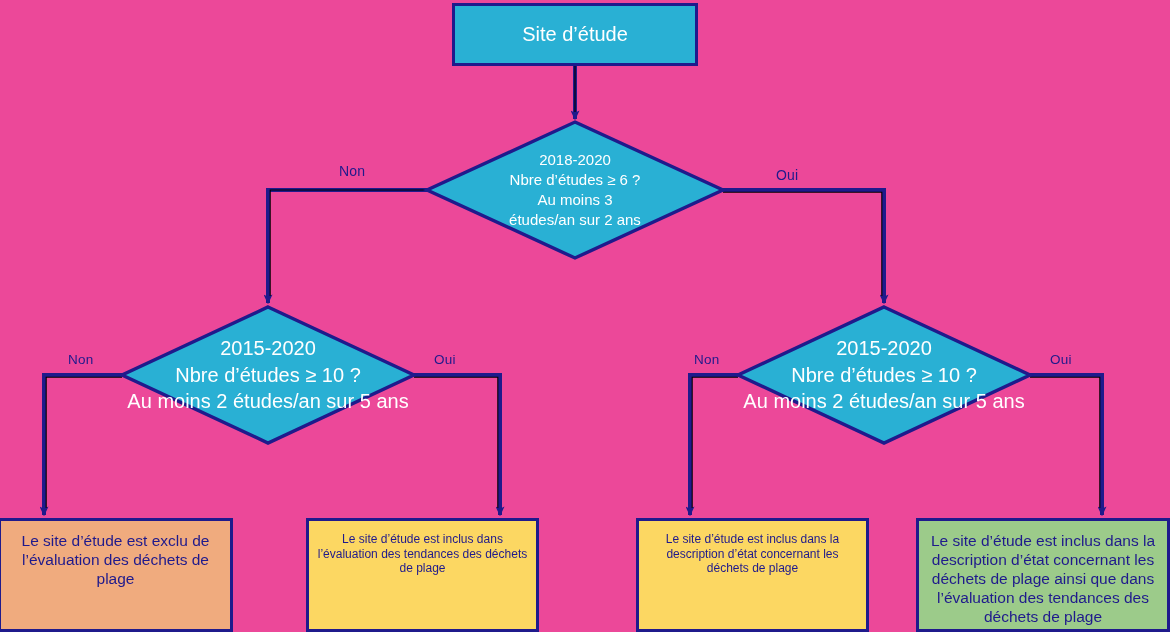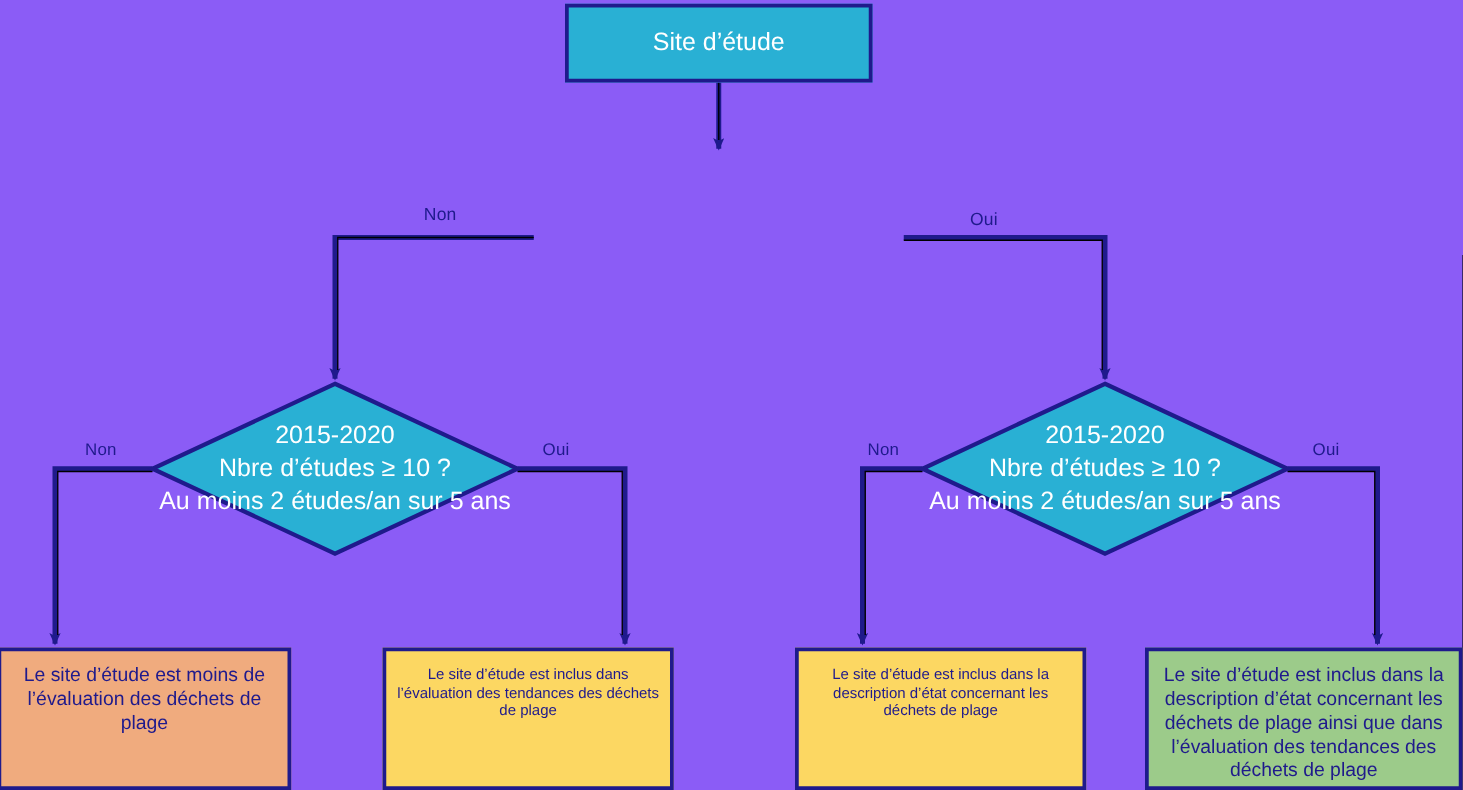--- a/index.html
+++ b/index.html
@@ -7,21 +7,21 @@
     padding: 0;
     background: #000000;
   }
   body {
     font-family: "Liberation Sans", sans-serif;
   }
   #flowchart {
     position: relative;
     width: 1170px;
     height: 632px;
-    background: #8b5cf6;
+    background: #ec4899;
     overflow: hidden;
   }
   svg.connectors {
     position: absolute;
     left: 0;
     top: 0;
     width: 1170px;
     height: 632px;
     pointer-events: none;
   }
@@ -157,20 +157,29 @@
       <path d="M1030,377.2 L1099.8,377.2 L1099.8,508" stroke="#000000" stroke-width="1.1" fill="none"></path>
     </g>
   </svg>
 
   <div class="node box box-start" style="left:452px; top:3px; width:246px; height:63px;">
     <div class="txt">
       <div>Site d’étude</div>
     </div>
   </div>
 
+  <div class="diamond-wrap diamond-top" style="left:425px; top:120px; width:300px; height:140px;">
+    <svg width="300" height="140" viewBox="0 0 300 140">
+      <polygon points="150,2 298,70 150,138 2,70" fill="#29b0d4" stroke="#1f1a8c" stroke-width="3.4"></polygon>
+    </svg>
+    <div class="diamond-label">2018-2020
+Nbre d’études ≥ 6 ?
+Au moins 3
+études/an sur 2 ans</div>
+  </div>
   <div class="edge-label" style="left:339px; top:163px;">Non</div>
   <div class="edge-label" style="left:776px; top:167px;">Oui</div>
 
   <div class="diamond-wrap diamond-mid" style="left:120px; top:305px; width:296px; height:140px;">
     <svg width="296" height="140" viewBox="0 0 296 140">
       <polygon points="148,2 294,70 148,138 2,70" fill="#29b0d4" stroke="#1f1a8c" stroke-width="3.4"></polygon>
     </svg>
     <div class="diamond-label">2015-2020
 Nbre d’études ≥ 10 ?
 Au moins 2 études/an sur 5 ans</div>
@@ -183,21 +192,21 @@
       <polygon points="148,2 294,70 148,138 2,70" fill="#29b0d4" stroke="#1f1a8c" stroke-width="3.4"></polygon>
     </svg>
     <div class="diamond-label">2015-2020
 Nbre d’études ≥ 10 ?
 Au moins 2 études/an sur 5 ans</div>
   </div>
   <div class="edge-label small" style="left:694px; top:352px;">Non</div>
   <div class="edge-label small" style="left:1050px; top:352px;">Oui</div>
 
   <div class="node box box-salmon" style="left:-2px; top:518px; width:235px; height:114px;">
-    <div class="txt">Le site d’étude est moins de l’évaluation des déchets de plage</div>
+    <div class="txt">Le site d’étude est exclu de l’évaluation des déchets de plage</div>
   </div>
 
   <div class="node box box-yellow" style="left:306px; top:518px; width:233px; height:114px;">
     <div class="txt">Le site d’étude est inclus dans l’évaluation des tendances des déchets de plage</div>
   </div>
 
   <div class="node box box-yellow" style="left:636px; top:518px; width:233px; height:114px;">
     <div class="txt">Le site d’étude est inclus dans la description d’état concernant les déchets de plage</div>
   </div>
 

